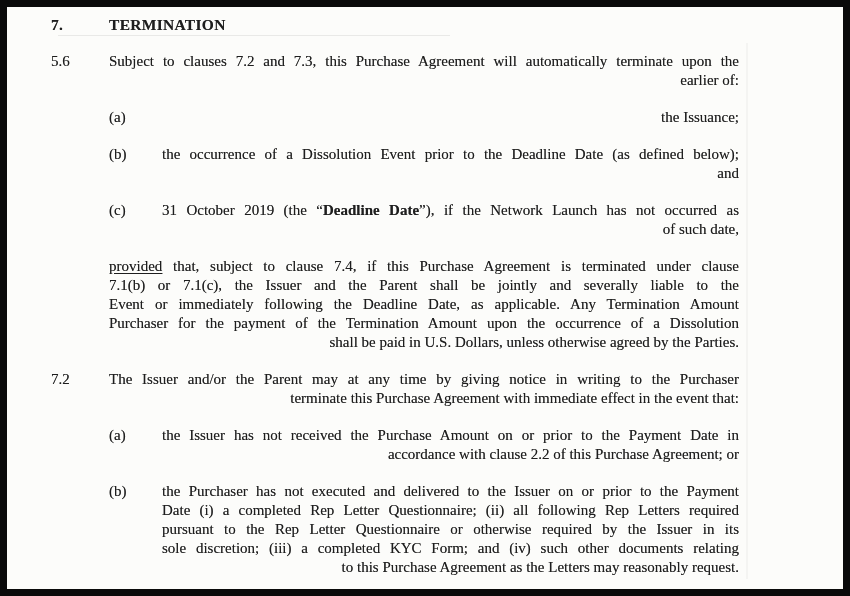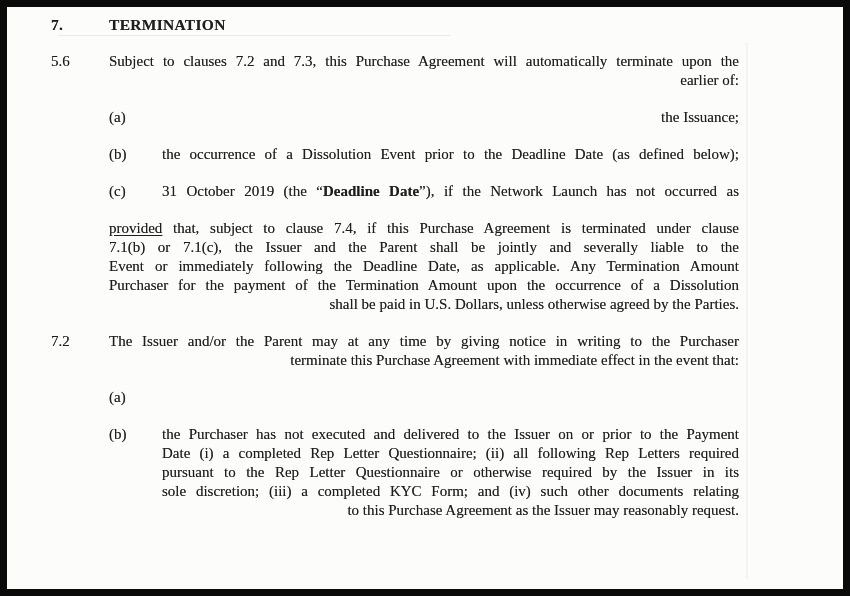--- a/index.html
+++ b/index.html
@@ -92,27 +92,29 @@
       <div class="letter">(a)</div>
       <div class="sbody">
           <div class="line">the Issuance;</div>
         </div>
     </div>
 
     <div class="row sub">
       <div class="letter">(b)</div>
       <div class="sbody">
           <div class="line j">the occurrence of a Dissolution Event prior to the Deadline Date (as defined below);</div>
+          <div class="line">and</div>
         </div>
     </div>
 
     <div class="row sub">
       <div class="letter">(c)</div>
       <div class="sbody">
           <div class="line j">31 October 2019 (the “<b>Deadline Date</b>”), if the Network Launch has not occurred as</div>
+          <div class="line">of such date,</div>
         </div>
     </div>
 
     <div class="row">
       <div class="num"></div>
       <div class="body">
           <div class="line j"><u>provided</u> that, subject to clause 7.4, if this Purchase Agreement is terminated under clause</div>
           <div class="line j">7.1(b) or 7.1(c), the Issuer and the Parent shall be jointly and severally liable to the</div>
           <div class="line j">Event or immediately following the Deadline Date, as applicable. Any Termination Amount</div>
           <div class="line j">Purchaser for the payment of the Termination Amount upon the occurrence of a Dissolution</div>
@@ -123,27 +125,31 @@
     <div class="row">
       <div class="num">7.2</div>
       <div class="body">
           <div class="line j">The Issuer and/or the Parent may at any time by giving notice in writing to the Purchaser</div>
           <div class="line">terminate this Purchase Agreement with immediate effect in the event that:</div>
         </div>
     </div>
 
     <div class="row sub">
       <div class="letter">(a)</div>
+      <div class="sbody">
+          <div class="line j">the Issuer has not received the Purchase Amount on or prior to the Payment Date in</div>
+          <div class="line">accordance with clause 2.2 of this Purchase Agreement; or</div>
+        </div>
     </div>
 
     <div class="row sub">
       <div class="letter">(b)</div>
       <div class="sbody">
           <div class="line j">the Purchaser has not executed and delivered to the Issuer on or prior to the Payment</div>
           <div class="line j">Date (i) a completed Rep Letter Questionnaire; (ii) all following Rep Letters required</div>
           <div class="line j">pursuant to the Rep Letter Questionnaire or otherwise required by the Issuer in its</div>
           <div class="line j">sole discretion; (iii) a completed KYC Form; and (iv) such other documents relating</div>
-          <div class="line">to this Purchase Agreement as the Issuer may reasonably request.</div>
+          <div class="line">to this Purchase Agreement as the Letters may reasonably request.</div>
         </div>
     </div>
 
   </div>
 </div>
 
 </body></html>

